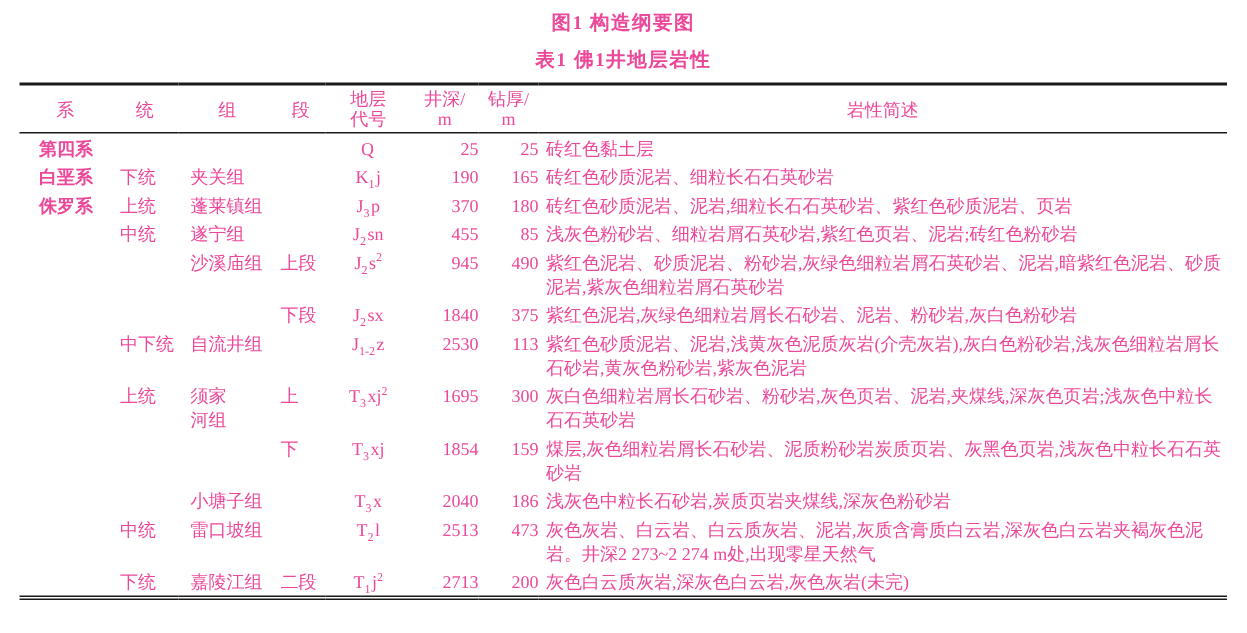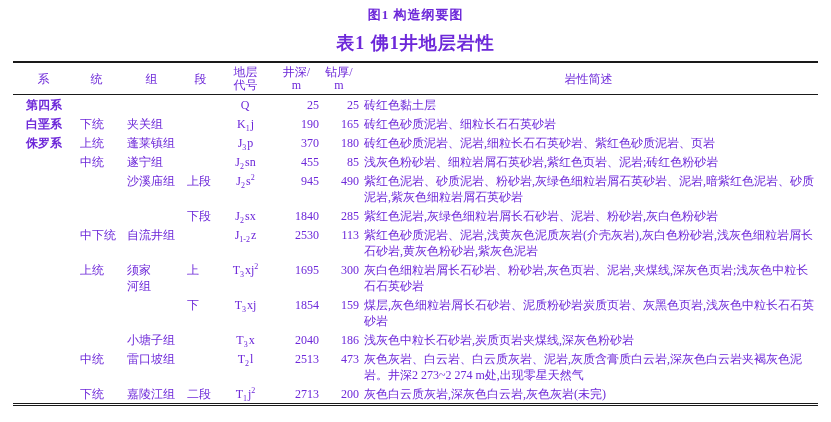--- a/index.html
+++ b/index.html
@@ -1,35 +1,35 @@
 <!DOCTYPE html>
 <html><head>
 <meta charset="utf-8">
 <style>
   html,body{margin:0;padding:0;background:#ffffff;}
   .page{
     position:relative;
     width:831px;height:422px;
     background:#ffffff;
-    color:#6d28d9;
+    color:#ec4899;
     font-family:"Liberation Serif","DejaVu Serif",serif;
     overflow:hidden;
     box-sizing:border-box;
   }
   .fig-caption{
     padding-top:6px;
     text-align:center;
     font-size:13px;
     font-weight:bold;
     letter-spacing:1px;
   }
   .tbl-caption{
     margin-top:7px;
     text-align:center;
-    font-size:18px;
+    font-size:13px;
     font-weight:bold;
     letter-spacing:1px;
   }
   table.strata{
     margin:6px 13px 0 13px;
     width:805px;
     border-collapse:collapse;
     table-layout:fixed;
     border-top:2px solid #1a1a1a;
     border-bottom:3px double #1a1a1a;
@@ -151,21 +151,21 @@
     <td class="c-lith">紫红色泥岩、砂质泥岩、粉砂岩,灰绿色细粒岩屑石英砂岩、泥岩,暗紫红色泥岩、砂质泥岩,紫灰色细粒岩屑石英砂岩</td>
   </tr>
 
   <tr>
     <td class="c-sys"></td>
     <td class="c-ser"></td>
     <td class="c-for"></td>
     <td class="c-mem">下段</td>
     <td class="c-code"><span class="pre">J</span><sub class="sb">2</sub><span class="mid">sx</span><sup class="sp"></sup></td>
     <td class="c-dep">1840</td>
-    <td class="c-thk">285</td>
+    <td class="c-thk">375</td>
     <td class="c-lith">紫红色泥岩,灰绿色细粒岩屑长石砂岩、泥岩、粉砂岩,灰白色粉砂岩</td>
   </tr>
 
   <tr>
     <td class="c-sys"></td>
     <td class="c-ser">中下统</td>
     <td class="c-for">自流井组</td>
     <td class="c-mem"></td>
     <td class="c-code"><span class="pre">J</span><sub class="sb">1-2</sub><span class="mid">z</span><sup class="sp"></sup></td>
     <td class="c-dep">2530</td>

